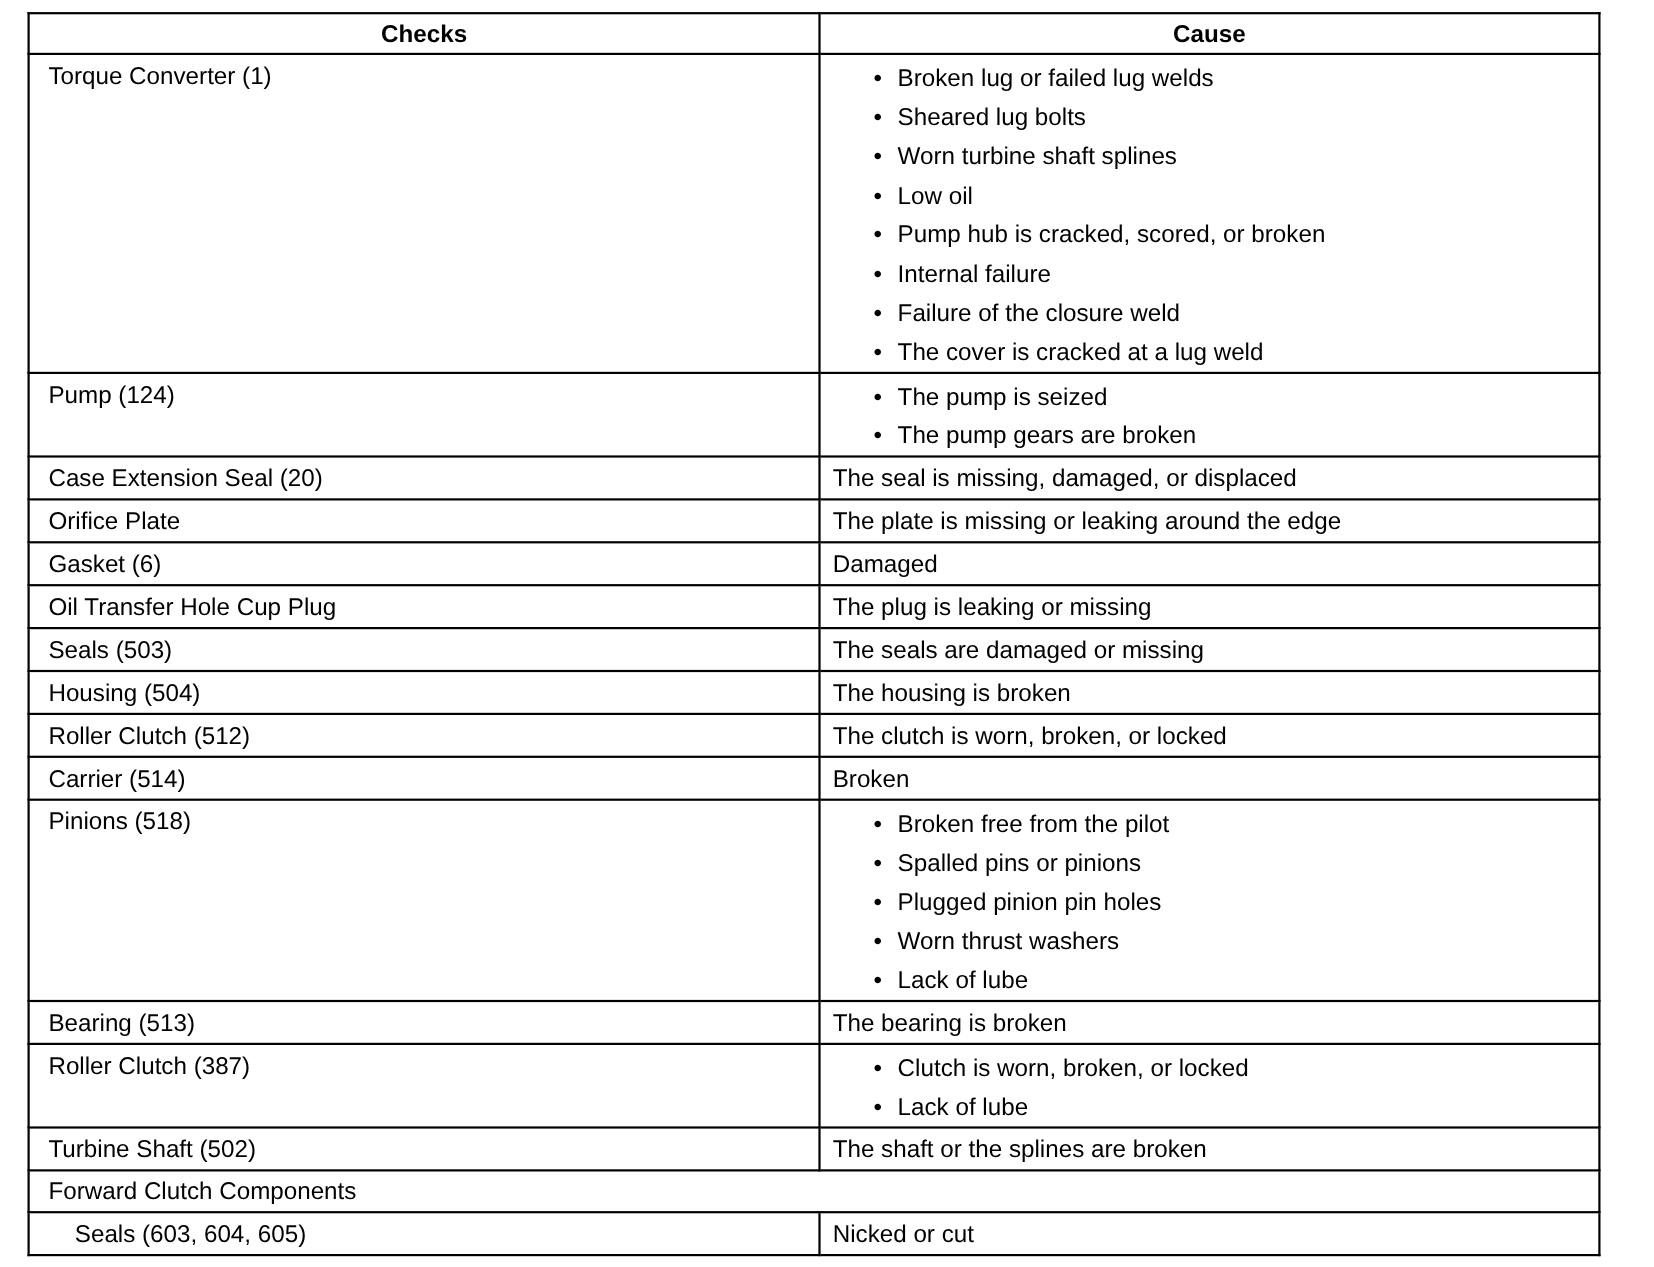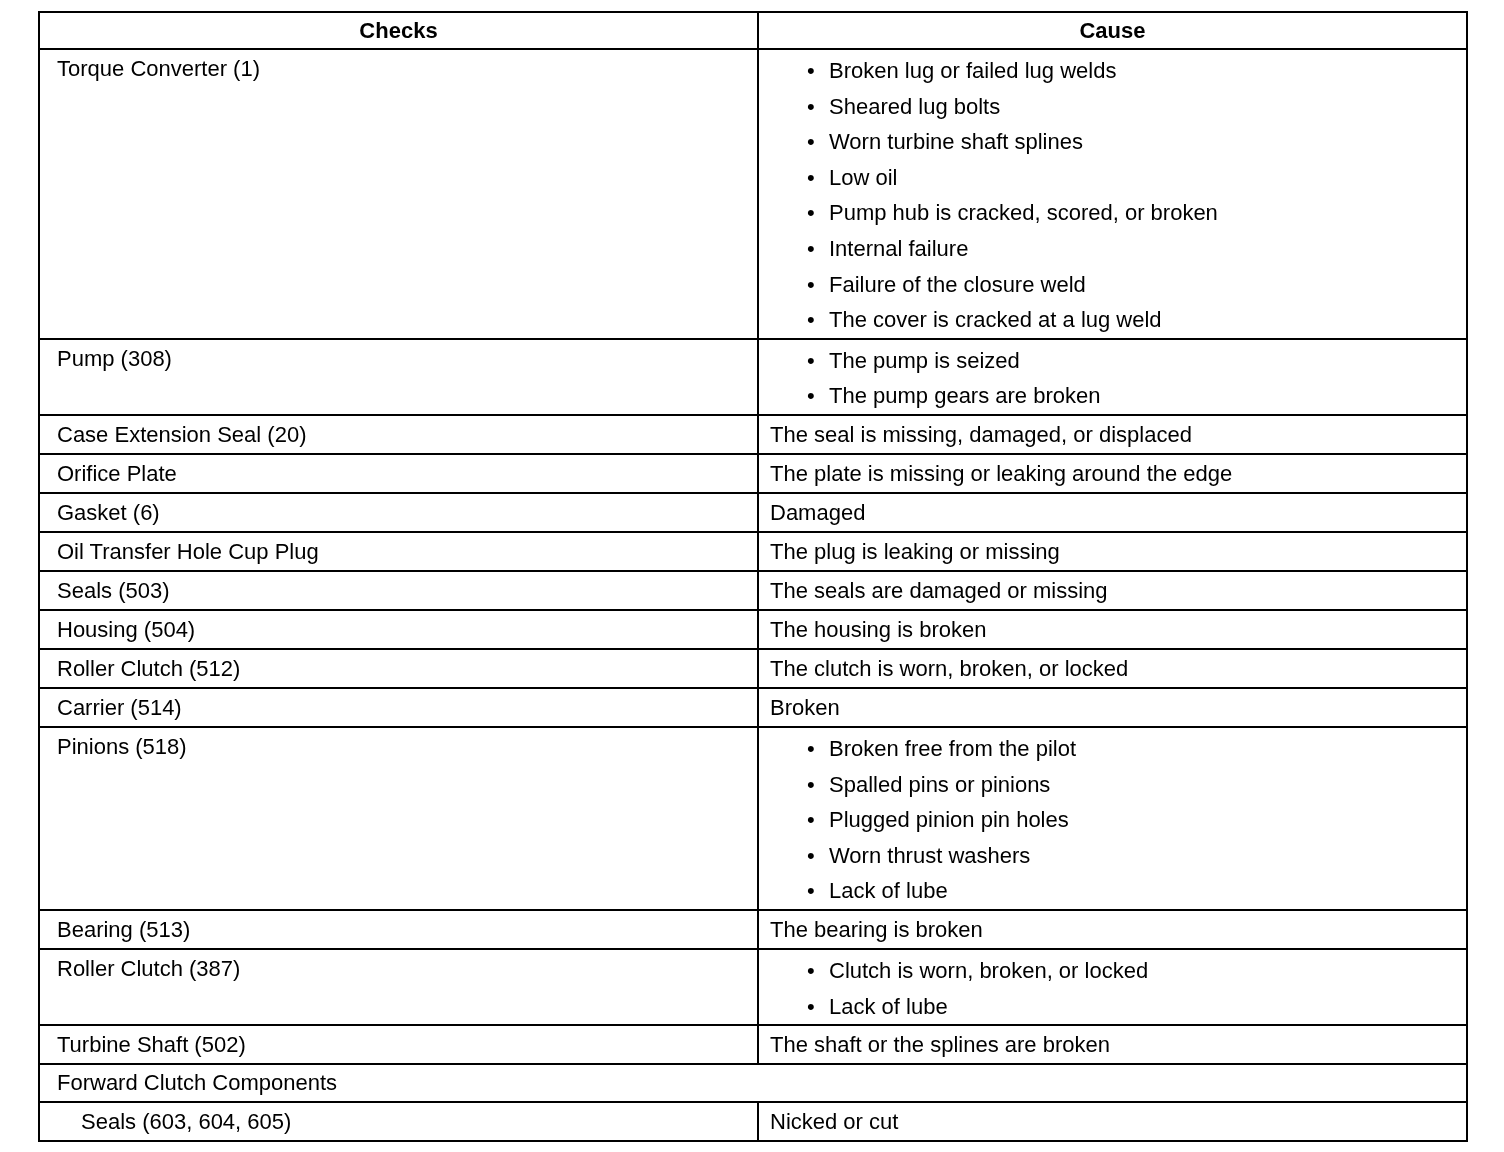--- a/index.html
+++ b/index.html
@@ -10,21 +10,21 @@
     body {
       width: 1504px;
       height: 1152px;
       position: relative;
       overflow: hidden;
       font-family: "Liberation Sans", sans-serif;
       color: #000000;
     }
     .doc-table {
       position: absolute;
-      left: 38px;
+      left: 25px;
       top: 11px;
       width: 1428px;
       border-collapse: collapse;
       table-layout: fixed;
     }
     .doc-table th, .doc-table td {
       border: 2px solid #000;
       vertical-align: top;
       font-size: 22px;
       line-height: 36px;
@@ -92,21 +92,21 @@
             <li><span class="bullet">•</span><span>Worn turbine shaft splines</span></li>
             <li><span class="bullet">•</span><span>Low oil</span></li>
             <li><span class="bullet">•</span><span>Pump hub is cracked, scored, or broken</span></li>
             <li><span class="bullet">•</span><span>Internal failure</span></li>
             <li><span class="bullet">•</span><span>Failure of the closure weld</span></li>
             <li><span class="bullet">•</span><span>The cover is cracked at a lug weld</span></li>
           </ul>
         </td>
       </tr>
       <tr style="height: 73px;">
-        <td class="check-cell">Pump (308)</td>
+        <td class="check-cell">Pump (124)</td>
         <td class="cause-cell" style="padding-left: 0px;">
           <ul class="cause-list">
             <li><span class="bullet">•</span><span>The pump is seized</span></li>
             <li><span class="bullet">•</span><span>The pump gears are broken</span></li>
           </ul>
         </td>
       </tr>
       <tr style="height: 39px;">
         <td class="check-cell">Case Extension Seal (20)</td>
         <td class="cause-cell">The seal is missing, damaged, or displaced</td>

